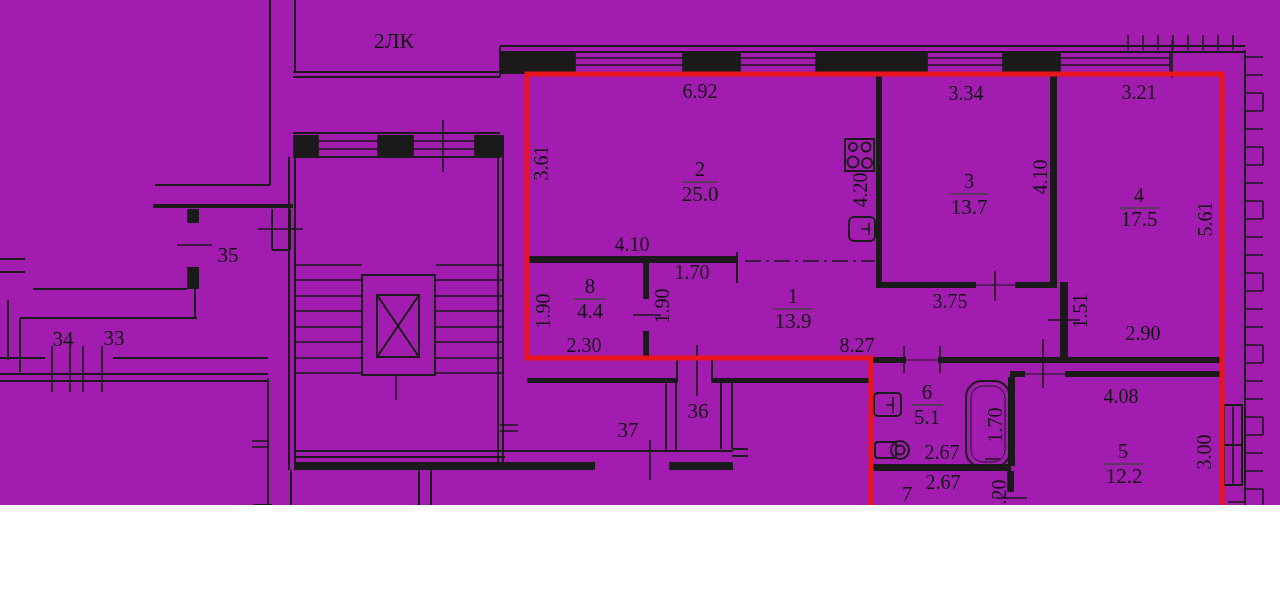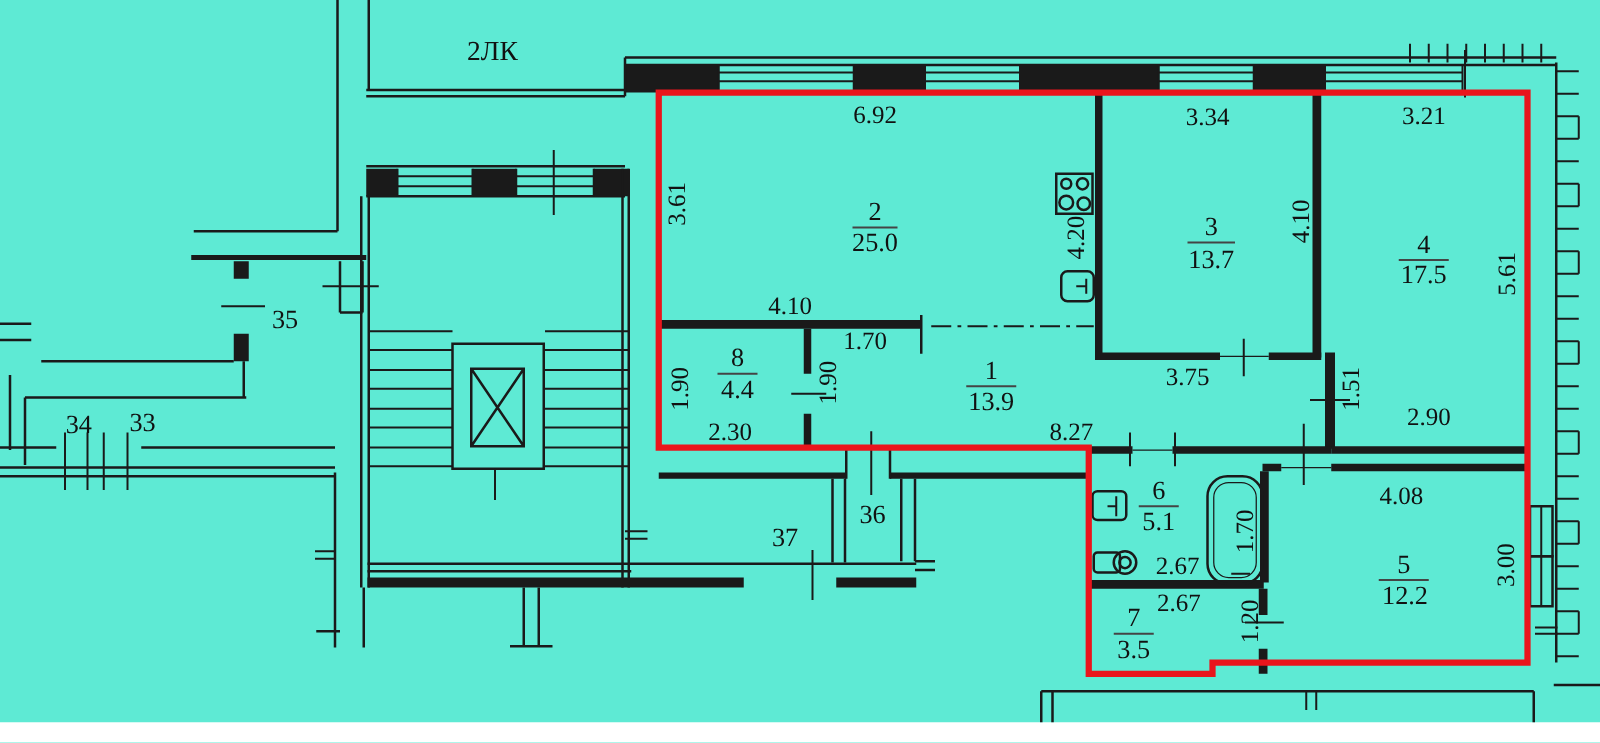--- a/index.html
+++ b/index.html
@@ -1,16 +1,16 @@
 <!DOCTYPE html>
 <html><head>
 <meta charset="utf-8">
 <style>
   html,body{margin:0;padding:0;background:#ffffff;}
-  .plan-wrap{width:1280px;height:578px;background:#5eead4;position:relative;overflow:hidden;}
+  .plan-wrap{width:1280px;height:505px;background:#a21caf;position:relative;overflow:hidden;}
   svg{display:block;}
   .ln{stroke:#1a1a1a;stroke-width:2;fill:none;}
   .ln15{stroke:#1a1a1a;stroke-width:1.6;fill:none;}
   .thin{stroke:#1a1a1a;stroke-width:1;fill:none;}
   .wall{fill:#1a1a1a;stroke:none;}
   .fixture{stroke:#1a1a1a;stroke-width:2;fill:none;}
   .dashdot{stroke:#1a1a1a;stroke-width:1.6;fill:none;stroke-dasharray:16 5 3 5;}
   .frac{stroke:#444;stroke-width:1.6;}
   text{font-family:"Liberation Serif","DejaVu Serif",serif;fill:#111;}
   .t-room{font-size:21px;text-anchor:middle;}

